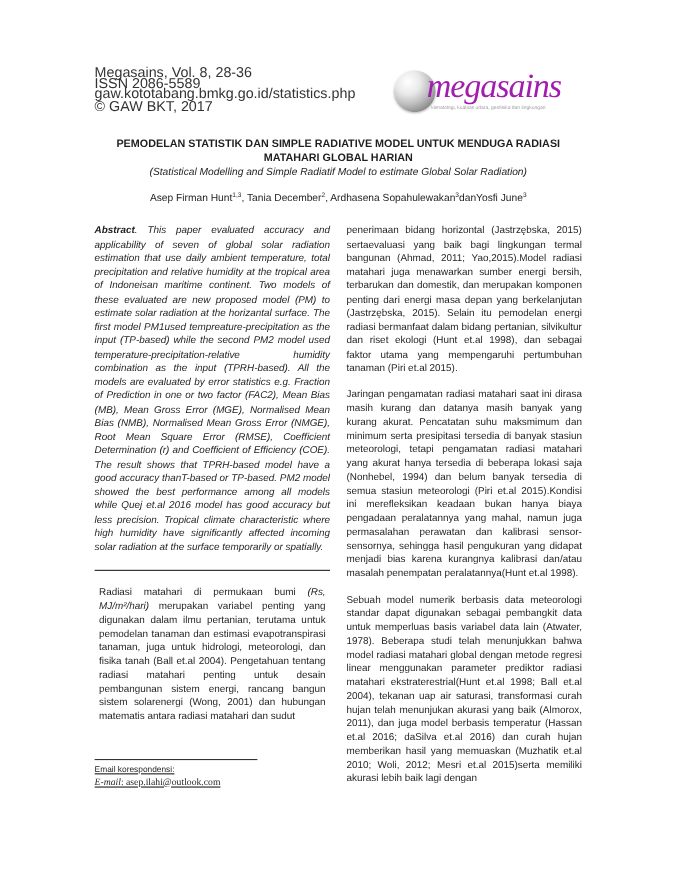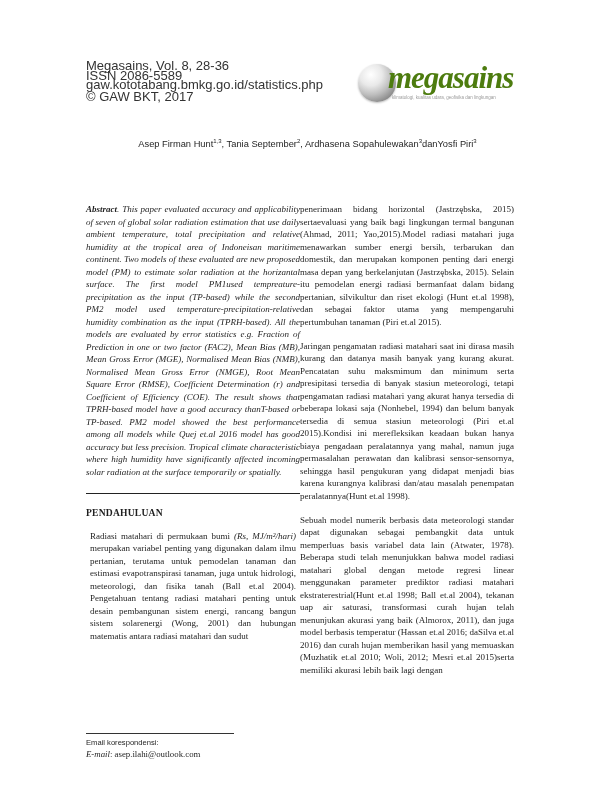--- a/index.html
+++ b/index.html
@@ -16,50 +16,50 @@
 
   
   .logo{position:absolute;left:358px;top:62px;width:176px;height:44px;}
   .logo-globe{
     position:absolute;left:0;top:2px;width:38px;height:38px;border-radius:50%;
     background:radial-gradient(circle at 34% 28%, #ffffff 0%, #e9e9e9 30%, #bdbdbd 55%, #8a8a8a 78%, #6f6f6f 100%);
     box-shadow:0 1px 2px rgba(0,0,0,0.25);
   }
   .logo-word{
     position:absolute;left:30px;top:-2px;
-    font-family:"Liberation Serif", serif;font-style:italic;font-weight:bold;
-    font-size:31px;letter-spacing:-1px;color:#4d7c0f;white-space:nowrap;
+    font-family:"Liberation Serif", serif;font-style:italic;font-weight:normal;
+    font-size:31px;letter-spacing:-1px;color:#a21caf;white-space:nowrap;
   }
   .logo-tagline{
     position:absolute;left:34px;top:33px;width:142px;
     font-size:4.5px;color:#9b9b9b;white-space:nowrap;overflow:hidden;
   }
 
   
   .title-block{position:absolute;left:86px;top:126px;width:443px;text-align:center;}
   .article-title{font-weight:bold;font-size:9.8px;line-height:12.2px;}
   .article-subtitle{font-style:italic;font-size:9.3px;line-height:11.5px;margin-top:1px;}
   .authors{font-size:9.3px;margin-top:12px;}
   .authors sup{font-size:6px;}
 
   
-  .columns{position:absolute;left:86px;top:203px;width:443px;display:flex;font-family:Liberation Serif, serif;}
+  .columns{position:absolute;left:86px;top:203px;width:443px;display:flex;gap:15px;}
   .col{width:214px;font-size:9px;line-height:12.5px;text-align:justify;}
   .abstract{font-style:italic;margin:0;}
   .abstract .abs-label{font-weight:bold;}
   .keywords{font-style:italic;margin:11px 0 0 0;}
   .rule{border:0;border-top:1.2px solid #222;margin:15px 0 13px 0;width:100%;}
   .section-heading{font-weight:bold;font-size:9.6px;margin:0 0 10px 0;text-align:left;letter-spacing:0.2px;}
   .intro{margin:4px;}
   .intro .it{font-style:italic;}
   .col p.body-par{margin:0 0 11.5px 0;}
   .col p.body-par:last-child{margin-bottom:0;}
 
   
-  .footnote{position:absolute;left:86px;top:733px;width:214px;}
+  .footnote{position:absolute;left:86px;top:690px;width:214px;text-decoration:underline;}
   .foot-rule{border:0;border-top:1.2px solid #333;width:148px;margin:0 0 4px 0;}
   .foot-label{font-size:7.6px;line-height:9.5px;}
   .foot-email{font-family:"Liberation Serif", serif;font-size:8.8px;line-height:11px;margin-top:1px;}
   .foot-email .em{font-style:italic;text-align:center;}
 </style>
 </head>
 <body>
 
 <div class="page">
 
@@ -70,29 +70,30 @@
     <div class="copy">© GAW BKT, 2017</div>
   </div>
 
   <div class="logo">
     <div class="logo-globe"></div>
     <div class="logo-word">megasains</div>
     <div class="logo-tagline">klimatologi, kualitas udara, geofisika dan lingkungan</div>
   </div>
 
   <div class="title-block">
-    <div class="authors"><span>Asep Firman Hunt</span><sup>1,3</sup><span>, Tania September</span><sup>2</sup><span>, Ardhasena Sopahulewakan</span><sup>3</sup><span>danYosfi Piri</span><sup>3</sup></div>
+    <div class="article-title">PEMODELAN STATISTIK DAN SIMPLE RADIATIVE MODEL UNTUK MENDUGA RADIASI MATAHARI GLOBAL HARIAN</div>
+    <div class="article-subtitle">(Statistical Modelling and Simple Radiatif Model to estimate Global Solar Radiation)</div>
+    <div class="authors"><span>Asep Firman Hunt</span><sup>1,3</sup><span>, Tania December</span><sup>2</sup><span>, Ardhasena Sopahulewakan</span><sup>3</sup><span>danYosfi June</span><sup>3</sup></div>
   </div>
 
   <div class="columns">
 
     <div class="col">
       <p class="abstract"><span class="abs-label">Abstract</span><span>. This paper evaluated accuracy and applicability of seven of global solar radiation estimation that use daily ambient temperature, total precipitation and relative humidity at the tropical area of Indoneisan maritime continent. Two models of these evaluated are new proposed model (PM) to estimate solar radiation at the horizantal surface. The first model PM1used tempreature-precipitation as the input (TP-based) while the second PM2 model used temperature-precipitation-relative humidity combination as the input (TPRH-based). All the models are evaluated by error statistics e.g. Fraction of Prediction in one or two factor (FAC2), Mean Bias (MB), Mean Gross Error (MGE), Normalised Mean Bias (NMB), Normalised Mean Gross Error (NMGE), Root Mean Square Error (RMSE), Coefficient Determination (r) and Coefficient of Efficiency (COE). The result shows that TPRH-based model have a good accuracy thanT-based or TP-based. PM2 model showed the best performance among all models while Quej et.al 2016 model has good accuracy but less precision. Tropical climate characteristic where high humidity have significantly affected incoming solar radiation at the surface temporarily or spatially.</span></p>
       <hr class="rule">
-      <p class="section-heading">PENDAHULUAN</p>
       <p class="intro"><span>Radiasi matahari di permukaan bumi </span><span class="it">(Rs, MJ/m²/hari)</span><span> merupakan variabel penting yang digunakan dalam ilmu pertanian, terutama untuk pemodelan tanaman dan estimasi evapotranspirasi tanaman, juga untuk hidrologi, meteorologi, dan fisika tanah (Ball et.al 2004). Pengetahuan tentang radiasi matahari penting untuk desain pembangunan sistem energi, rancang bangun sistem solarenergi (Wong, 2001) dan hubungan matematis antara radiasi matahari dan sudut</span></p>
     </div>
 
     <div class="col">
       <p class="body-par">penerimaan bidang horizontal (Jastrzębska, 2015) sertaevaluasi yang baik bagi lingkungan termal bangunan (Ahmad, 2011; Yao,2015).Model radiasi matahari juga menawarkan sumber energi bersih, terbarukan dan domestik, dan merupakan komponen penting dari energi masa depan yang berkelanjutan (Jastrzębska, 2015). Selain itu pemodelan energi radiasi bermanfaat dalam bidang pertanian, silvikultur dan riset ekologi (Hunt et.al 1998), dan sebagai faktor utama yang mempengaruhi pertumbuhan tanaman (Piri et.al 2015).</p>
       <p class="body-par">Jaringan pengamatan radiasi matahari saat ini dirasa masih kurang dan datanya masih banyak yang kurang akurat. Pencatatan suhu maksmimum dan minimum serta presipitasi tersedia di banyak stasiun meteorologi, tetapi pengamatan radiasi matahari yang akurat hanya tersedia di beberapa lokasi saja (Nonhebel, 1994) dan belum banyak tersedia di semua stasiun meteorologi (Piri et.al 2015).Kondisi ini merefleksikan keadaan bukan hanya biaya pengadaan peralatannya yang mahal, namun juga permasalahan perawatan dan kalibrasi sensor-sensornya, sehingga hasil pengukuran yang didapat menjadi bias karena kurangnya kalibrasi dan/atau masalah penempatan peralatannya(Hunt et.al 1998).</p>
       <p class="body-par">Sebuah model numerik berbasis data meteorologi standar dapat digunakan sebagai pembangkit data untuk memperluas basis variabel data lain (Atwater, 1978). Beberapa studi telah menunjukkan bahwa model radiasi matahari global dengan metode regresi linear menggunakan parameter prediktor radiasi matahari ekstraterestrial(Hunt et.al 1998; Ball et.al 2004), tekanan uap air saturasi, transformasi curah hujan telah menunjukan akurasi yang baik (Almorox, 2011), dan juga model berbasis temperatur (Hassan et.al 2016; daSilva et.al 2016) dan curah hujan memberikan hasil yang memuaskan (Muzhatik et.al 2010; Woli, 2012; Mesri et.al 2015)serta memiliki akurasi lebih baik lagi dengan</p>
     </div>
 
   </div>

